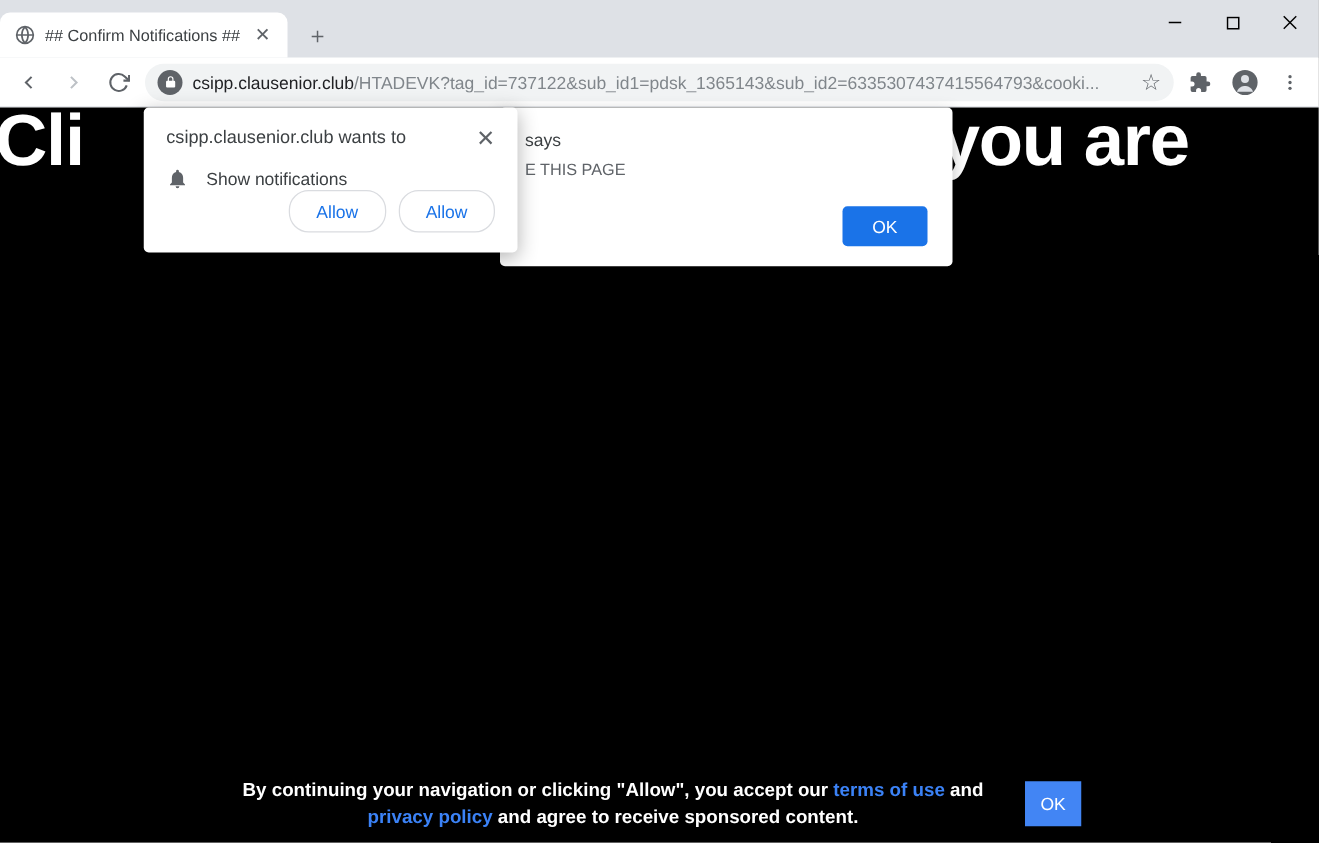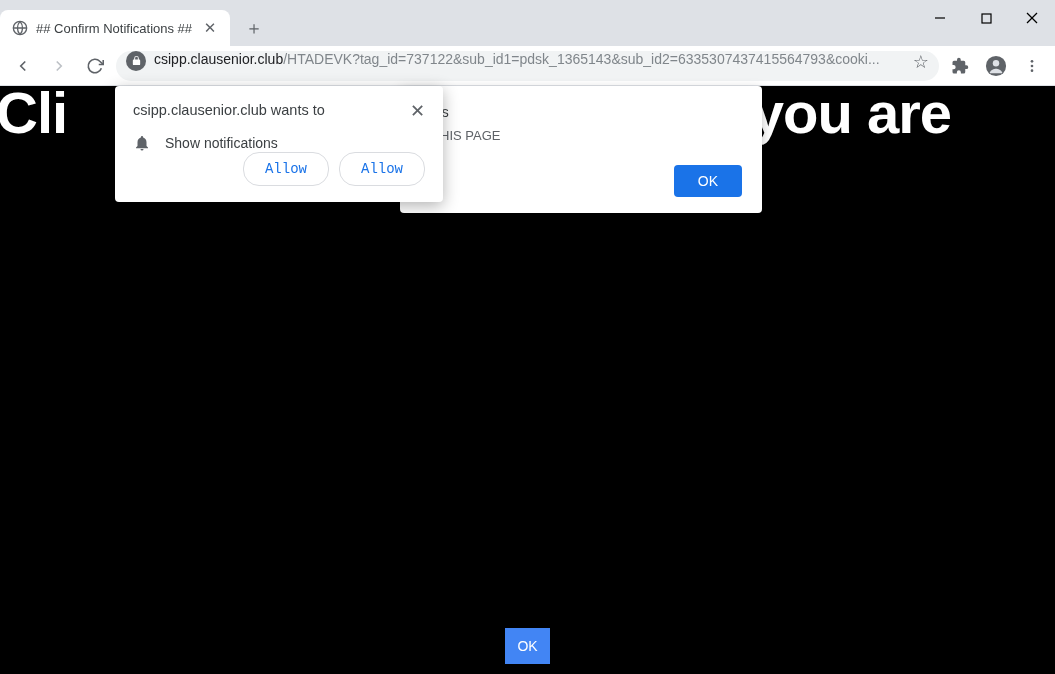--- a/index.html
+++ b/index.html
@@ -12,21 +12,21 @@
 .tab-title { font-size: 13px; color: #3c4043; flex: 1; white-space: nowrap; overflow: hidden; text-overflow: ellipsis; }
 .tab-close { width: 16px; height: 16px; display: flex; align-items: center; justify-content: center; font-size: 15px; color: #5f6368; cursor: pointer; margin-left:8px;}
 .new-tab { width: 28px; height: 28px; display: flex; align-items: center; justify-content: center; font-size: 18px; color: #5f6368; margin-left: 10px; margin-bottom: 4px; cursor: pointer; border-radius:50%;}
 .win-controls { position: absolute; right: 0; top: 0; display: flex; height: 36px; }
 .win-btn { width: 46px; display: flex; align-items: center; justify-content: center; font-size: 14px; cursor: pointer; }
 
 
 .toolbar { height: 40px; background: #fff; display: flex; align-items: center; padding: 0 8px; gap: 6px; border-bottom: 1px solid #dee1e6; }
 .tbtn { width: 30px; height: 30px; display: flex; align-items: center; justify-content: center; color: #5f6368; border-radius: 50%; cursor: pointer; }
 .tbtn.disabled { color: #bdc1c6; }
-.omnibox { flex: 1; height: 30px; background: #f1f3f4; border-radius: 15px; display: flex; padding: 0 10px; gap: 8px; }
+.omnibox { flex: 1; height: 30px; background: #f1f3f4; border-radius: 15px; display: flex; align-items: center; padding: 0 10px; gap: 8px; }
 .lock { width: 20px; height: 20px; background: #5f6368; border-radius: 50%; display: flex; align-items: center; justify-content: center; }
 .url { font-size: 14px; color: #202124; white-space: nowrap; overflow: hidden; text-overflow: ellipsis; flex: 1; }
 .url .dim { color: #80868b; }
 .star { color: #5f6368; font-size: 18px; cursor: pointer; }
 
 
 .content { position: absolute; top: 86px; left: 0; right: 0; bottom: 0; background: #000; overflow: hidden; }
 .big-text { color: #fff; font-size: 58px; font-weight: 800; font-family: Arial, sans-serif; line-height: 1; letter-spacing: -1px; white-space: nowrap; margin-top:-2px;}
 
 
@@ -36,29 +36,29 @@
 .cookie-ok { background: #4285f4; color: #fff; border: none; padding: 10px 12px; font-size: 14px; cursor: pointer; }
 
 
 .js-alert { position: absolute; top: 86px; left: 400px; width: 362px; background: #fff; border-radius: 4px; box-shadow: 0 4px 12px rgba(0,0,0,.25); padding: 18px 20px 16px; z-index: 5; }
 .js-alert-title { font-size: 14px; color: #3c4043; margin-bottom: 8px; }
 .js-alert-msg { font-size: 13px; color: #5f6368; margin-bottom: 22px; }
 .js-alert-actions { display: flex; justify-content: flex-end; }
 .js-ok { background: #1a73e8; color: #fff; border: none; border-radius: 4px; padding: 8px 24px; font-size: 14px; cursor: pointer; }
 
 
-.perm { position: absolute; top: 86px; left: 115px; width: 328px; background: #fff; border-radius: 4px; box-shadow: 0 4px 16px rgba(0,0,0,.3); padding: 16px 18px; z-index: 10; }
+.perm { position: absolute; top: 86px; left: 115px; width: 299px; background: #fff; border-radius: 4px; box-shadow: 0 4px 16px rgba(0,0,0,.3); padding: 16px 18px; z-index: 10; }
 .perm-head { display: flex; justify-content: space-between; align-items: flex-start; margin-bottom: 14px; }
 .perm-title { font-size: 14.5px; color: #3c4043; }
 .perm-close { font-size: 18px; color: #5f6368; cursor: pointer; line-height: 1; }
 .perm-row { display: flex; align-items: center; gap: 14px; }
 .bell { width: 18px; height: 18px; color: #5f6368; }
 .perm-label { font-size: 14px; color: #3c4043; }
 .perm-actions { display: flex; justify-content: flex-end; gap: 10px; }
-.perm-btn { background: #fff; border: 1px solid #dadce0; color: #1a73e8; border-radius: 16px; padding: 8px 21px; font-size: 14px; cursor: pointer; font-family: Liberation Mono, monospace; }
+.perm-btn { background: #fff; border: 1px solid #dadce0; color: #1a73e8; border-radius: 16px; padding: 8px 21px; font-size: 14px; cursor: pointer; }
 </style>
 </head>
 <body>
 
 <div class="titlebar">
   <div class="tab">
     <span class="tab-favicon">
       <svg viewBox="0 0 24 24" width="16" height="16" fill="none" stroke="#5f6368" stroke-width="2">
           <circle cx="12" cy="12" r="10"></circle>
           <path d="M2 12h20M12 2a15 15 0 010 20M12 2a15 15 0 000 20"></path>
@@ -132,20 +132,23 @@
         <circle cx="12" cy="12" r="2"></circle>
         <circle cx="12" cy="19" r="2"></circle>
       </svg>
     </div>
 </div>
 
 <div class="content">
   <div class="big-text"><span style="margin-left:-4px;">Cli</span><span style="display:inline-block;width:620px;"></span><span>at you are</span></div>
 
   <div class="cookie-bar">
+    <div class="cookie-text">
+      <span>By continuing your navigation or clicking "Allow", you accept our </span><a href="#">terms of use</a><span> and </span><a href="#">privacy policy</a><span> and agree to receive sponsored content.</span>
+    </div>
     <button class="cookie-ok">OK</button>
   </div>
 </div>
 
 <div class="js-alert">
   <div class="js-alert-title"> says</div>
   <div class="js-alert-msg">E THIS PAGE</div>
   <div class="js-alert-actions">
     <button class="js-ok">OK</button>
   </div>

